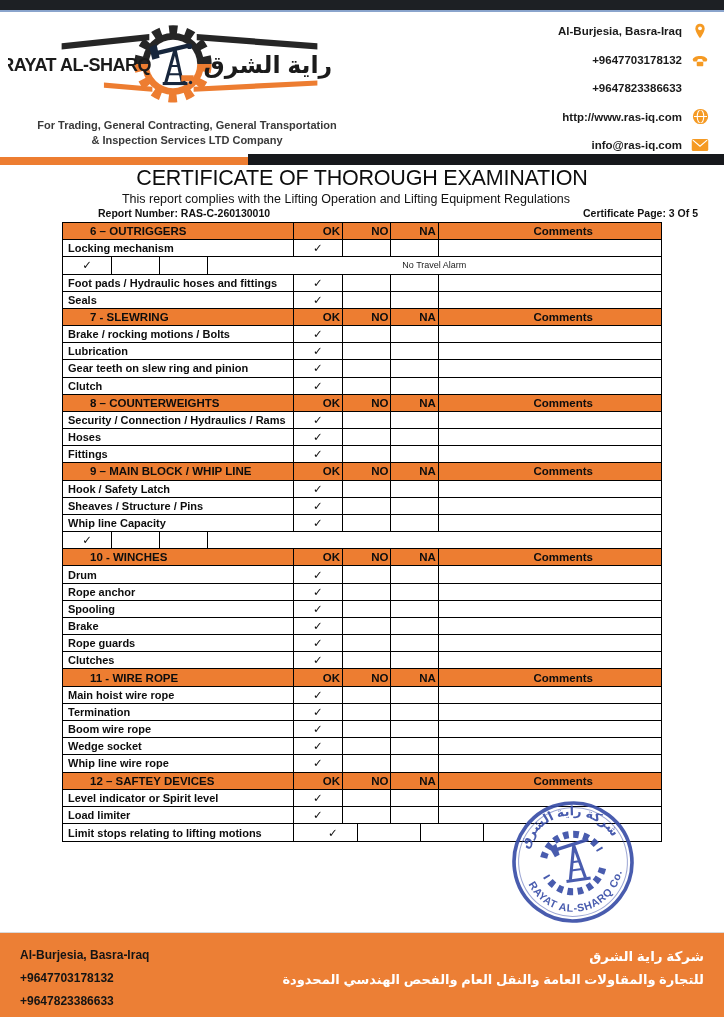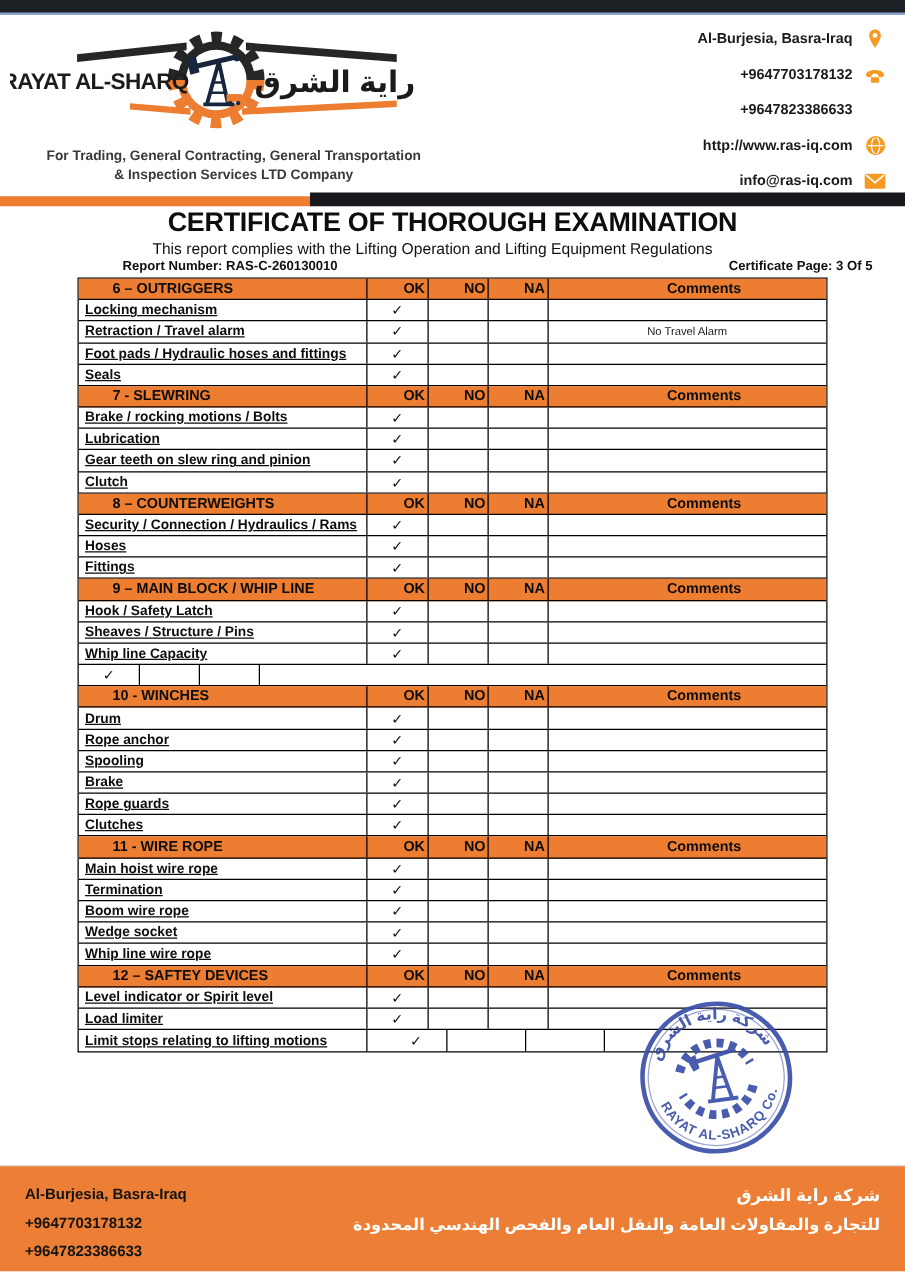--- a/index.html
+++ b/index.html
@@ -14,40 +14,40 @@
            font-size:11px;font-weight:700;color:#3a3a3a;line-height:14.5px;}
   .contact{position:absolute;right:14px;top:17px;width:300px;}
   .contact .crow{display:flex;justify-content:flex-end;align-items:center;height:28.5px;gap:8px;}
   .contact .ctext{font-size:11.5px;font-weight:600;color:#1a1a1a;}
   .icon-slot{width:20px;height:20px;display:flex;align-items:center;justify-content:center;}
   
   .div-dark{position:absolute;left:248px;top:154px;width:476px;height:11px;background:#16181c;}
   .div-orange{position:absolute;left:0;top:157px;width:248px;height:8px;background:#ED7D31;}
   
   .title{position:absolute;left:0;top:166px;width:724px;text-align:center;
-         font-size:21.5px;font-weight:700;color:#0d0d0d;letter-spacing:-0.2px;}
+         font-size:21.5px;font-weight:400;color:#0d0d0d;letter-spacing:-0.2px;}
   .subtitle{position:absolute;left:0;top:192px;width:692px;text-align:center;
             font-size:12.5px;color:#111;}
   .reportline{position:absolute;left:62px;top:207px;width:600px;display:flex;
               justify-content:space-between;font-size:10.5px;font-weight:600;color:#111;padding-left:36px;}
   
   .tbl{position:absolute;left:62px;top:222px;width:600px;border:1.4px solid #000;
        box-sizing:border-box;background:#fff;}
   .trow{display:flex;height:17.18px;border-bottom:1px solid #000;box-sizing:border-box;}
   .trow:last-child{border-bottom:none;gap:15px;}
   .trow>span{border-right:1px solid #000;box-sizing:border-box;display:flex;align-items:center;overflow:hidden;white-space:nowrap;}
   .trow>span:last-child{border-right:none;}
   .c0{width:38.6%;padding:0 5px;}
   .c1{width:8.2%;justify-content:center;text-align:right;}
   .c2{width:8.0%;justify-content:center;}
   .c3{width:8.0%;justify-content:center;}
   .c4{flex:1;justify-content:center;}
   .thead{background:#ED7D31;}
   .thead>span{font-weight:700;font-size:11.5px;color:#0d0d0d;padding-left:27px;}
-  .item{font-weight:700;font-size:11px;color:#0d0d0d;text-decoration:underline;}
+  .item{font-weight:700;font-size:11px;color:#0d0d0d;}
   .chk{font-size:11.5px;color:#111;}
   .cmt{font-size:9px;color:#222;}
   
   .stamp{position:absolute;left:510px;top:799px;width:126px;height:126px;opacity:.92;}
   
   .hairline{position:absolute;left:0;top:932px;width:724px;height:1px;background:#d9d9d9;}
   
   .footer{position:absolute;left:0;top:933px;width:724px;height:84px;background:#EC7F35;}
   .f-left{position:absolute;left:20px;top:11px;font-size:12px;font-weight:600;
           color:#141414;line-height:23px;}
@@ -163,21 +163,20 @@
         <span class="c4">Comments</span>
       </div>
       <div class="trow">
         <span class="c0 item">Locking mechanism</span>
         <span class="c1 chk">✓</span>
         <span class="c2 chk"></span>
         <span class="c3 chk"></span>
         <span class="c4 cmt"></span>
       </div>
       <div class="trow">
-        <span class="c0 item">Retraction / Travel alarm</span>
         <span class="c1 chk">✓</span>
         <span class="c2 chk"></span>
         <span class="c3 chk"></span>
         <span class="c4 cmt">No Travel Alarm</span>
       </div>
       <div class="trow">
         <span class="c0 item">Foot pads / Hydraulic hoses and fittings</span>
         <span class="c1 chk">✓</span>
         <span class="c2 chk"></span>
         <span class="c3 chk"></span>

